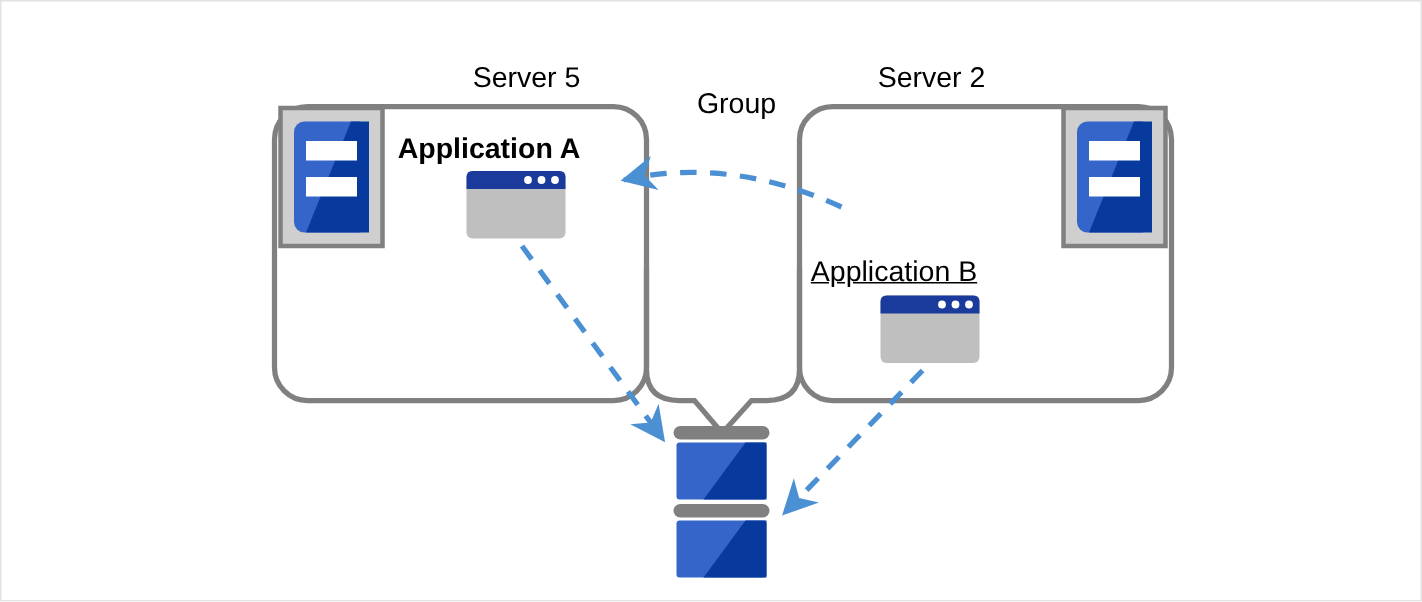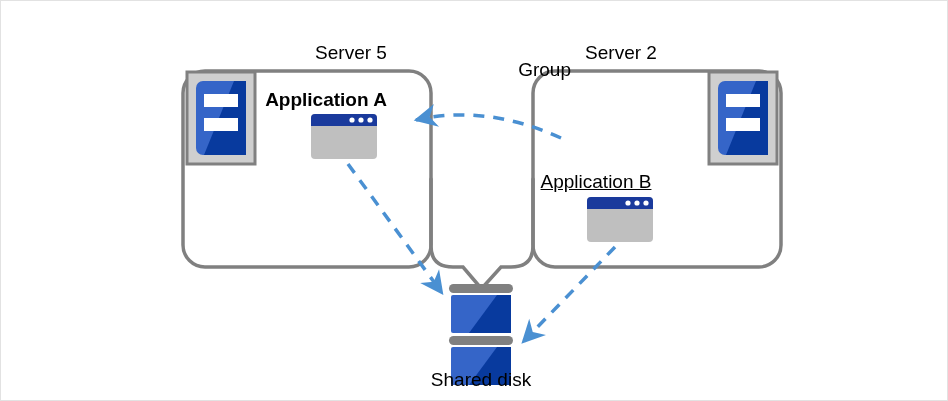--- a/index.html
+++ b/index.html
@@ -32,21 +32,21 @@
     font-family: "Liberation Sans", sans-serif;
     font-size: 19px;
     line-height: 23px;
     white-space: nowrap;
     text-align: center;
   }
   .label-server1 { left: 230px; top: 40px; width: 240px; }
   .label-server2 { left: 500px; top: 40px; width: 240px; }
   .label-app-a   { left: 225px; top: 87px; width: 200px; font-weight: bold; }
   .label-app-b   { left: 495px; top: 169px; width: 200px; text-decoration: underline; }
-  .label-group   { left: 410px; top: 56px; width: 160px; line-height: 25px; text-align: right; }
+  .label-group   { left: 410px; top: 56px; width: 160px; line-height: 25px; }
   .label-disk    { left: 390px; top: 367px; width: 180px; }
 </style>
 </head>
 <body>
 
 <div id="canvas">
 
   <svg id="diagram-svg" viewBox="0 0 948 401">
     <defs>
 
@@ -128,15 +128,14 @@
   <div class="diagram-label label-server2">Server 2</div>
 
   <div class="diagram-label label-app-a">Application  A</div>
 
   <div class="diagram-label label-app-b">Application  B</div>
 
   <div class="diagram-label label-group">
     <div>Group</div>
   </div>
 
-  <div class="diagram-label label-disk">Shared disk</div>
 
 </div>
 
 </body></html>

